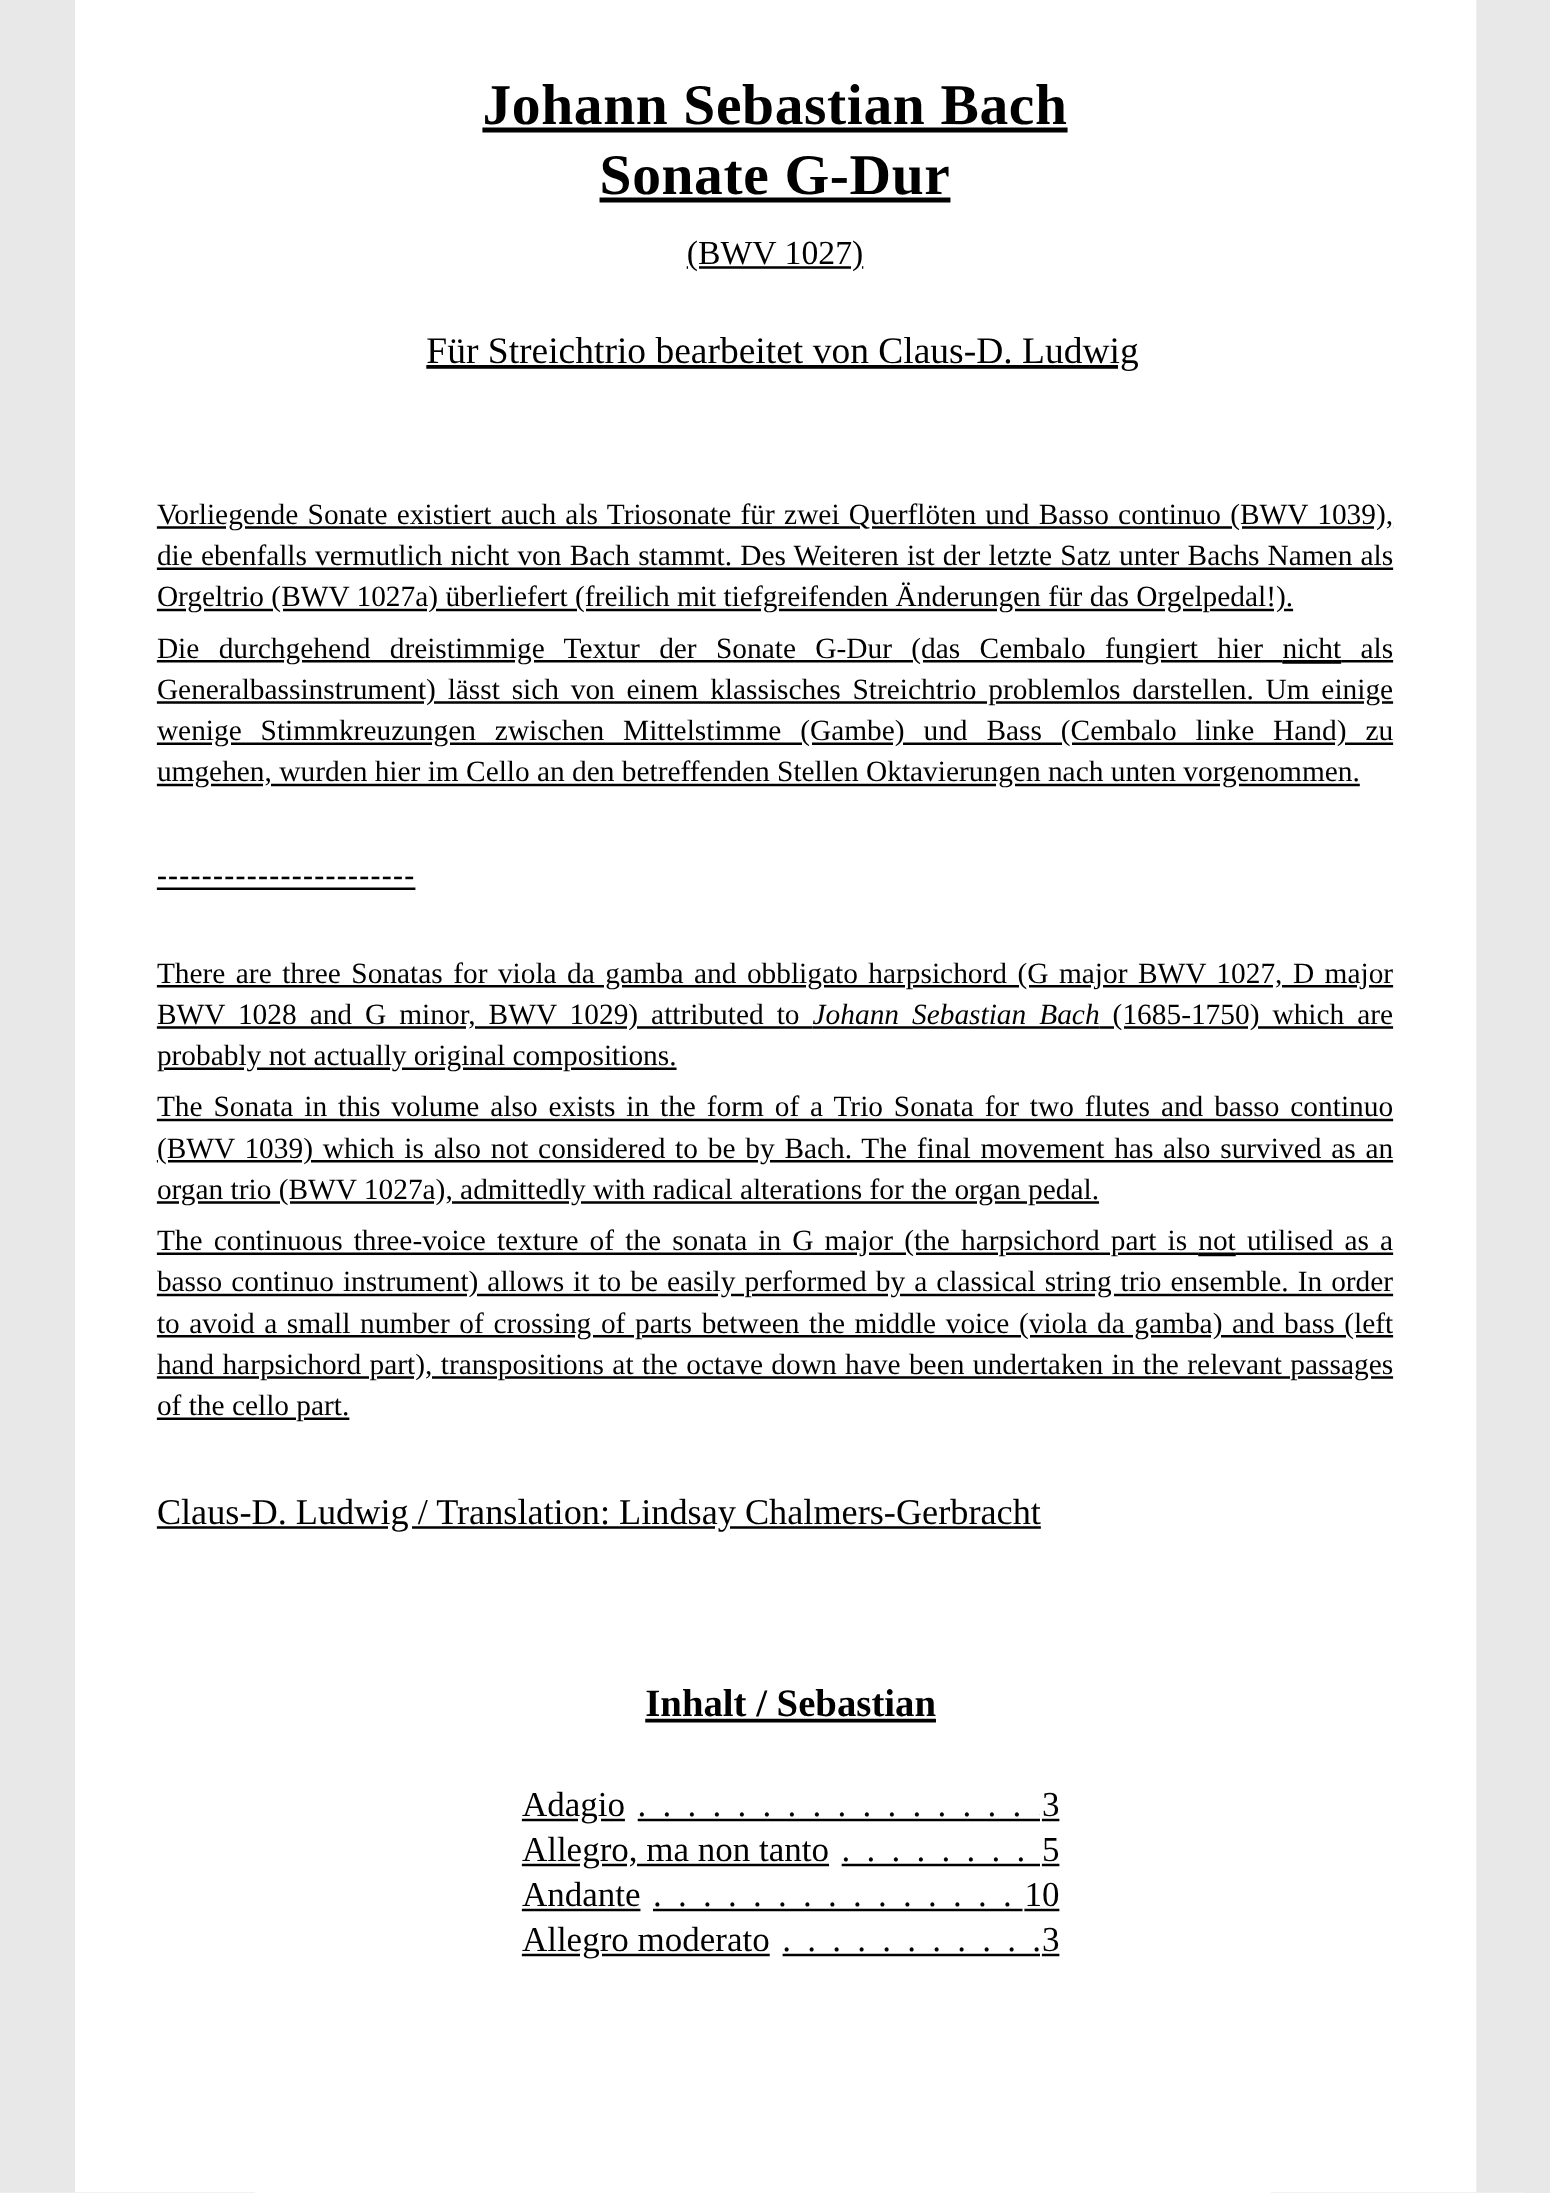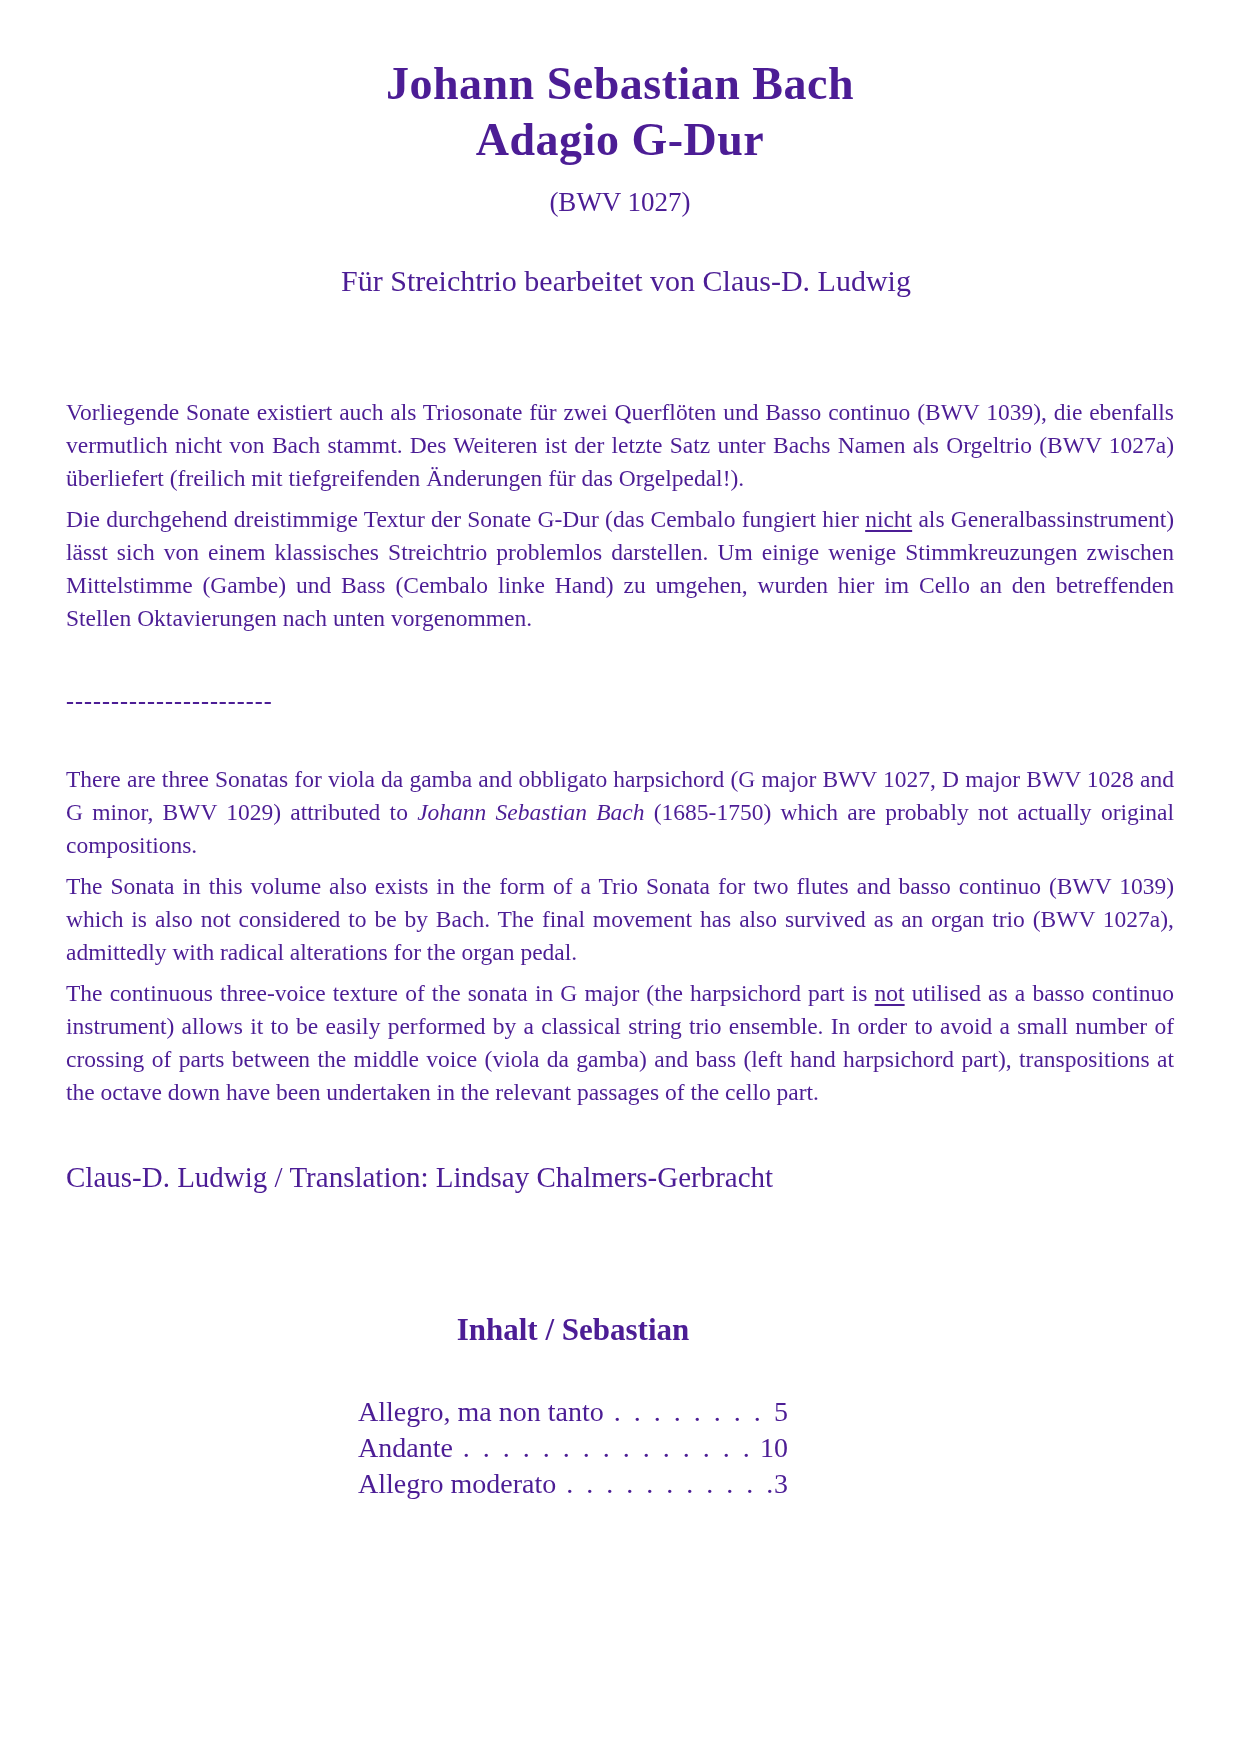--- a/index.html
+++ b/index.html
@@ -1,19 +1,19 @@
 <!DOCTYPE html>
 <html><head>
 <meta charset="utf-8">
 <style>
   html,body{margin:0;padding:0;background:#e8e8e8;}
   .page{
-    width:1240px;height:1754px;margin:0 auto;background:#ffffff;
-    color:#4c1d95;font-family:"Liberation Serif","DejaVu Serif",serif;
-    position:relative;overflow:hidden;box-sizing:border-box;
+    width:1121px;height:1754px;margin:0 auto;background:#ffffff;
+    color:#000000;font-family:"Liberation Serif","DejaVu Serif",serif;
+    position:relative;overflow:hidden;box-sizing:border-box;text-decoration:underline;
   }
   .title-block{text-align:center;padding-top:56px;}
   .title-line{font-size:46px;font-weight:bold;line-height:56px;letter-spacing:.5px;}
   .bwv-line{font-size:27px;margin-top:19px;}
   .subtitle-line{font-size:30px;margin-top:46px;padding-left:12px;}
   .body-col{margin:0 66px;}
   .body-col.first{margin-top:98px;}
   p.body-para{
     font-size:23.5px;line-height:33px;text-align:justify;
     margin:0 0 8px 0;
@@ -44,21 +44,21 @@
   }
   .toc-page{flex:0 0 auto;text-align:right;}
 </style>
 </head>
 <body>
 
 <div class="page">
 
   <div class="title-block">
     <div class="title-line">Johann Sebastian Bach</div>
-    <div class="title-line">Adagio G-Dur</div>
+    <div class="title-line">Sonate G-Dur</div>
     <div class="bwv-line">(BWV 1027)</div>
     <div class="subtitle-line">Für Streichtrio bearbeitet von Claus-D. Ludwig</div>
   </div>
 
   <div class="body-col first">
       <p class="body-para"><span>Vorliegende Sonate existiert auch als Triosonate für zwei Querflöten und Basso continuo (BWV 1039), die ebenfalls vermutlich nicht von Bach stammt. Des Weiteren ist der letzte Satz unter Bachs Namen als Orgeltrio (BWV 1027a) überliefert (freilich mit tiefgreifenden Änderungen für das Orgelpedal!).</span></p>
       <p class="body-para"><span>Die durchgehend dreistimmige Textur der Sonate G-Dur (das Cembalo fungiert hier </span><span class="ul">nicht</span><span> als Generalbassinstrument) lässt sich von einem klassisches Streichtrio problemlos darstellen. Um einige wenige Stimmkreuzungen zwischen Mittelstimme (Gambe) und Bass (Cembalo linke Hand) zu umgehen, wurden hier im Cello an den betreffenden Stellen Oktavierungen nach unten vorgenommen.</span></p>
     </div>
 
   <div class="separator-line">-----------------------</div>
@@ -68,20 +68,25 @@
       <p class="body-para"><span>The Sonata in this volume also exists in the form of a Trio Sonata for two flutes and basso continuo (BWV 1039) which is also not considered to be by Bach. The final movement has also survived as an organ trio (BWV 1027a), admittedly with radical alterations for the organ pedal.</span></p>
       <p class="body-para"><span>The continuous three-voice texture of the sonata in G major (the harpsichord part is </span><span class="ul">not</span><span> utilised as a basso continuo instrument) allows it to be easily performed by a classical string trio ensemble. In order to avoid a small number of crossing of parts between the middle voice (viola da gamba) and bass (left hand harpsichord part), transpositions at the octave down have been undertaken in the relevant passages of the cello part.</span></p>
     </div>
 
   <div class="credit-line">Claus-D. Ludwig / Translation: Lindsay Chalmers-Gerbracht</div>
 
   <div class="toc-wrap">
     <div class="toc-heading">Inhalt / Sebastian</div>
     <div class="toc-list">
         <div class="toc-row">
+          <span class="toc-label">Adagio</span>
+          <span class="toc-leader"></span>
+          <span class="toc-page">3</span>
+        </div>
+        <div class="toc-row">
           <span class="toc-label">Allegro, ma non tanto</span>
           <span class="toc-leader"></span>
           <span class="toc-page">5</span>
         </div>
         <div class="toc-row">
           <span class="toc-label">Andante</span>
           <span class="toc-leader"></span>
           <span class="toc-page">10</span>
         </div>
         <div class="toc-row">

